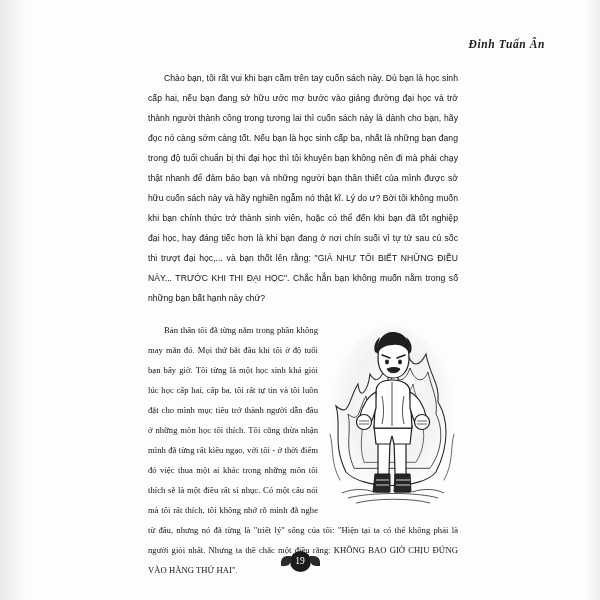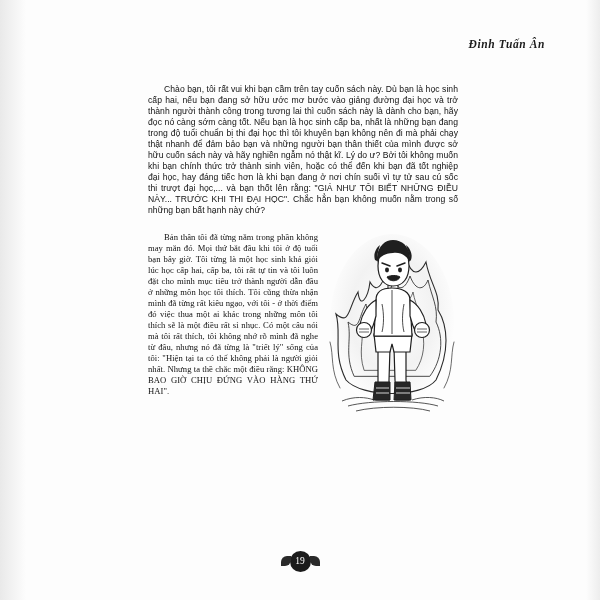--- a/index.html
+++ b/index.html
@@ -55,23 +55,23 @@
 
   .content {
     position: absolute;
     left: 148px;
     top: 68px;
     width: 310px;
     color: #111;
   }
 
   p.para {
-    margin: 16px 0 12px 0;
+    margin: 0 0 12px 0;
     font-size: 8.6px;
-    line-height: 11px;
+    line-height: 20px;
     text-align: justify;
     text-indent: 16px;
     font-family: "Liberation Sans", sans-serif;
     letter-spacing: 0.05px;
   }
   p.para.tight {
     margin-bottom: 0;
     font-family: Liberation Serif, serif;
   }
 

